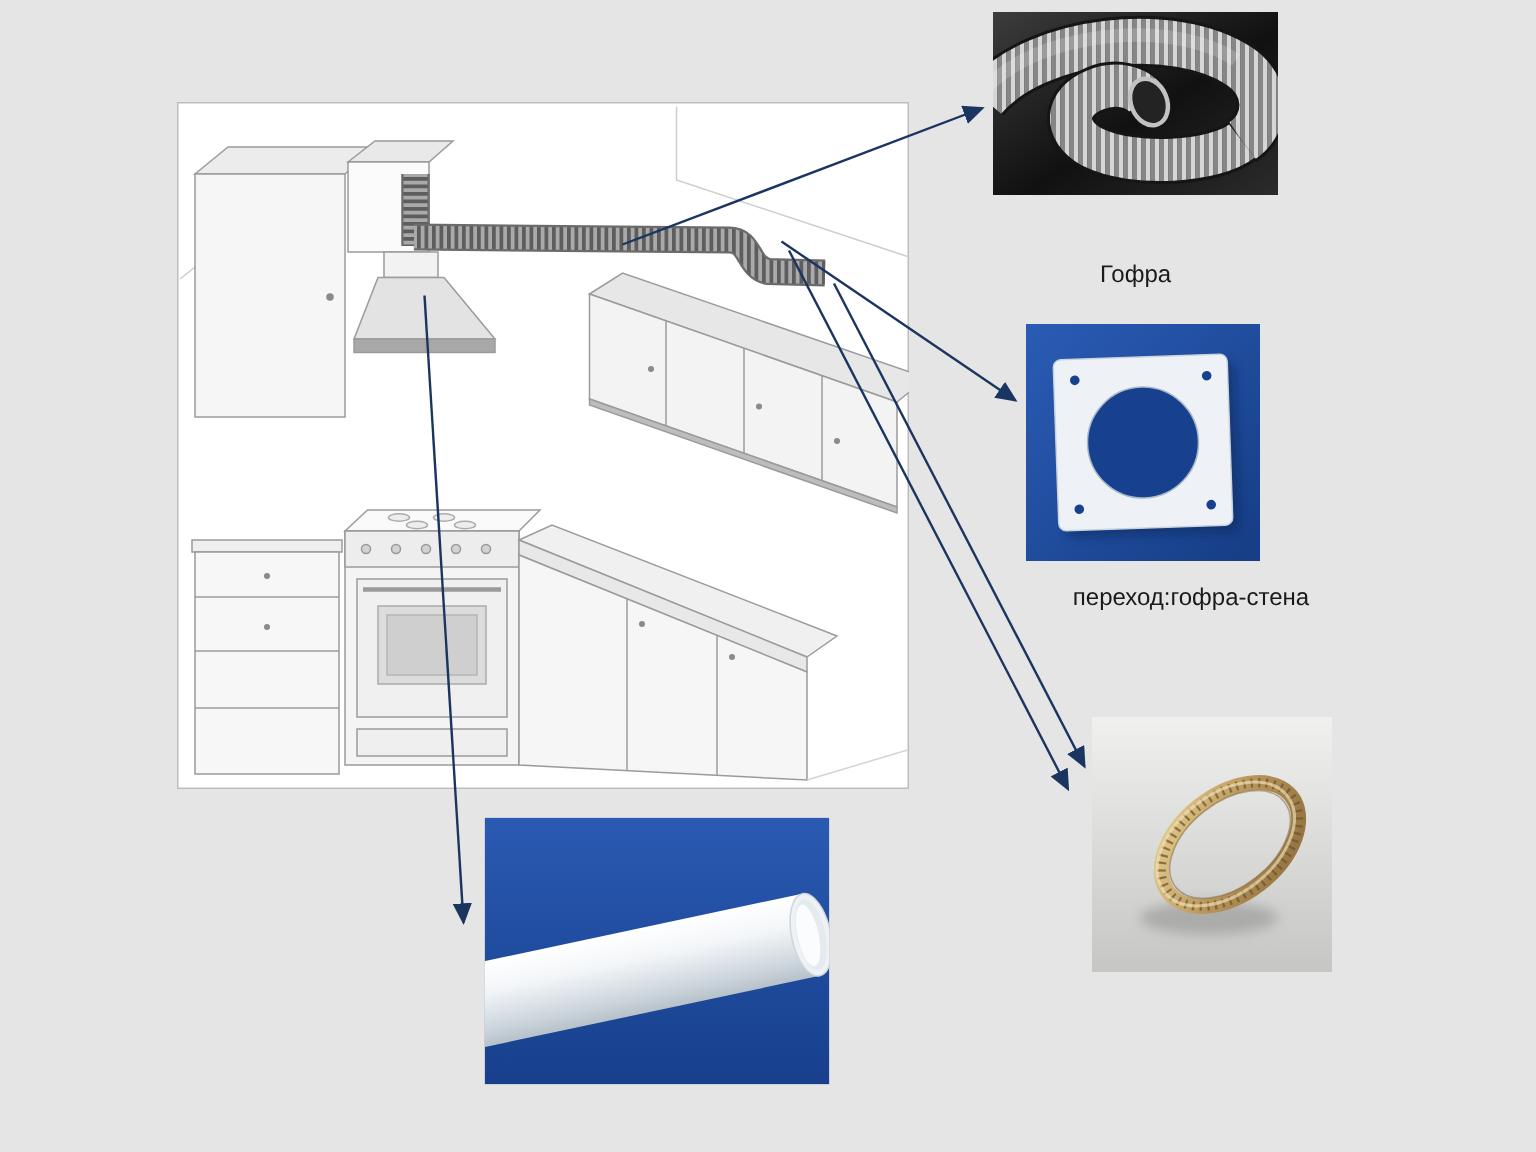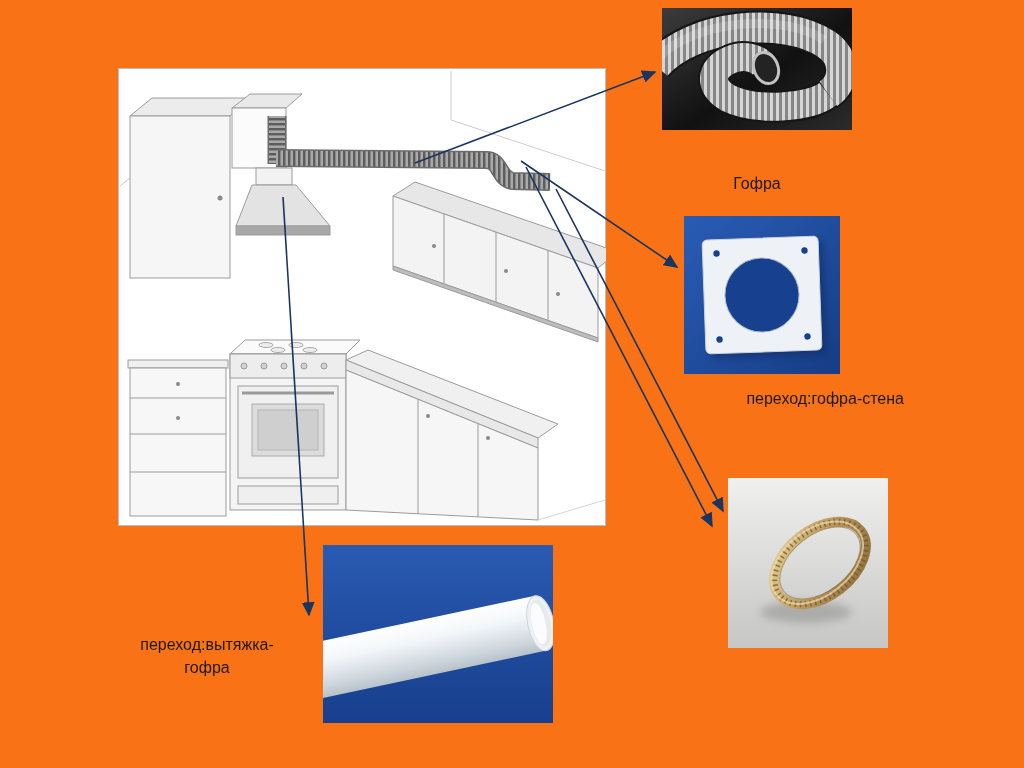--- a/index.html
+++ b/index.html
@@ -1,31 +1,31 @@
 <!DOCTYPE html>
 <html><head>
 <meta charset="utf-8">
 <style>
   html,body { margin:0; padding:0; background:#ffffff; }
   .canvas {
-    position:relative; width:1024px; height:768px; background:#f97316;
+    position:relative; width:1024px; height:768px; background:#e5e5e5;
     font-family:"Liberation Sans", sans-serif; overflow:hidden;
   }
   .abs { position:absolute; }
   .label {
     position:absolute; font-size:16px; color:#1a1a1a; line-height:23px;
     font-family:"Liberation Sans", sans-serif; white-space:nowrap;
   }
   .kitchen   { left:118px; top:68px;  width:488px; height:458px; }
   .duct-photo{ left:662px; top:8px;   width:190px; height:122px; overflow:hidden; }
   .plate-img { left:684px; top:216px; width:156px; height:158px; overflow:hidden; }
   .pipe-img  { left:323px; top:545px; width:230px; height:178px; overflow:hidden; }
   .clamp-img { left:728px; top:478px; width:160px; height:170px; overflow:hidden; }
   .gofra-label { left:662px; top:172px; width:190px; text-align:center; }
-  .plate-label { left:684px; top:387px; width:220px; text-align:right; }
+  .plate-label { left:684px; top:387px; width:220px; text-align:center; }
   .clamp-label { left:708px; top:679px; width:210px; text-align:center; }
   .pipe-label  { left:118px; top:633px; width:178px; text-align:center; white-space:normal; }
   .arrows { left:0; top:0; width:1024px; height:768px; pointer-events:none; }
   svg { display:block; }
 </style>
 </head>
 <body>
 
 <div class="canvas">
 
@@ -226,24 +226,20 @@
       <rect x="0" y="0" width="230" height="178" fill="url(#pp-bg)"></rect>
       <g transform="rotate(-12 115 100)">
         <rect x="-45" y="72" width="265" height="56" fill="url(#pp-cyl)"></rect>
         <ellipse cx="220" cy="100" rx="13" ry="28" fill="#eef2f5" stroke="#cdd6dc"></ellipse>
         <ellipse cx="220" cy="100" rx="9.5" ry="24" fill="#e4eaee"></ellipse>
         <ellipse cx="218" cy="100" rx="7" ry="21" fill="#fbfcfd"></ellipse>
       </g>
     </svg>
   </div>
 
-  <div class="label pipe-label">
-    <span>переход:вытяжка-</span><br>
-    <span>гофра</span>
-  </div>
 
   <svg class="abs arrows" width="1024" height="768" viewBox="0 0 1024 768">
     <defs>
       <marker id="ah" markerWidth="9" markerHeight="8" refX="8" refY="4" orient="auto">
         <path d="M0,0 L9,4 L0,8 z" fill="#1a3560"></path>
       </marker>
     </defs>
     <g stroke="#1a3560" stroke-width="1.6" fill="none">
       <line x1="415" y1="163" x2="655" y2="72" marker-end="url(#ah)"></line>
       <line x1="521" y1="161" x2="677" y2="267" marker-end="url(#ah)"></line>

